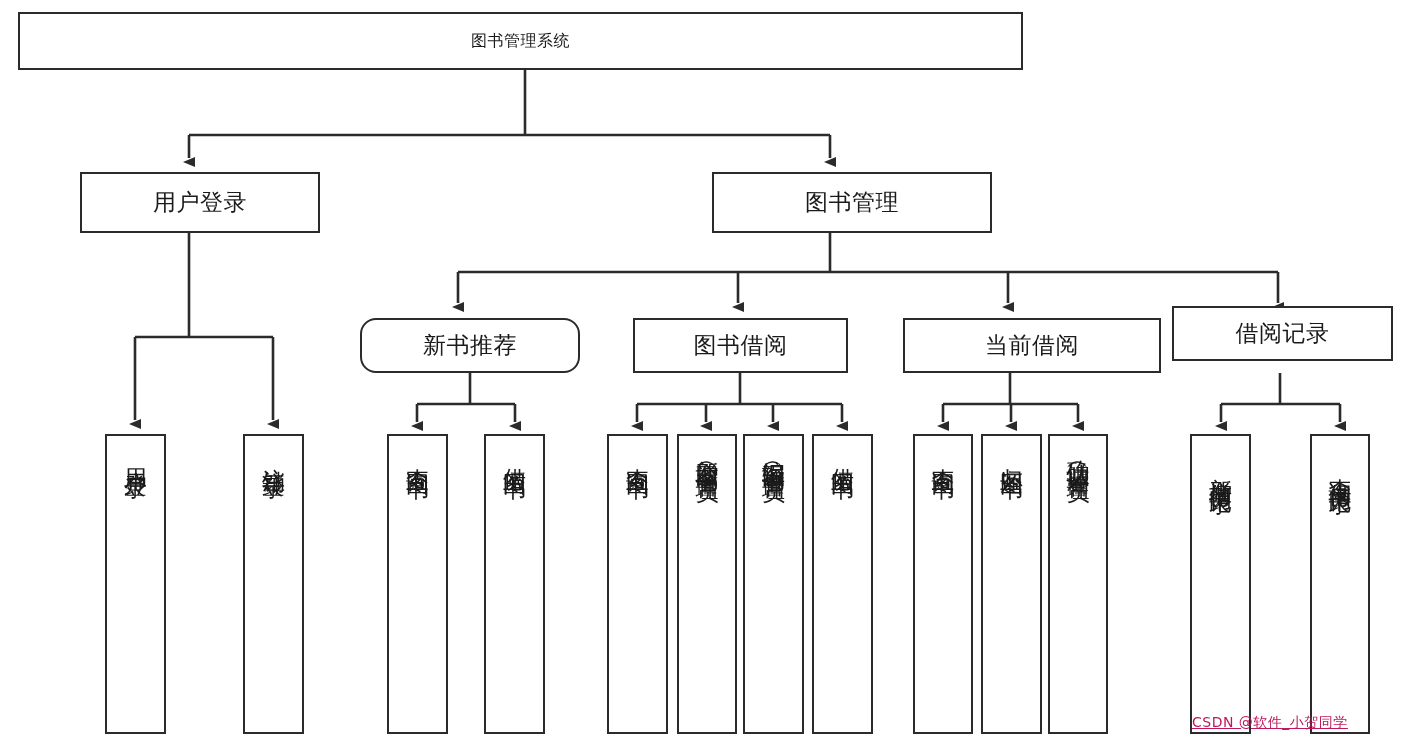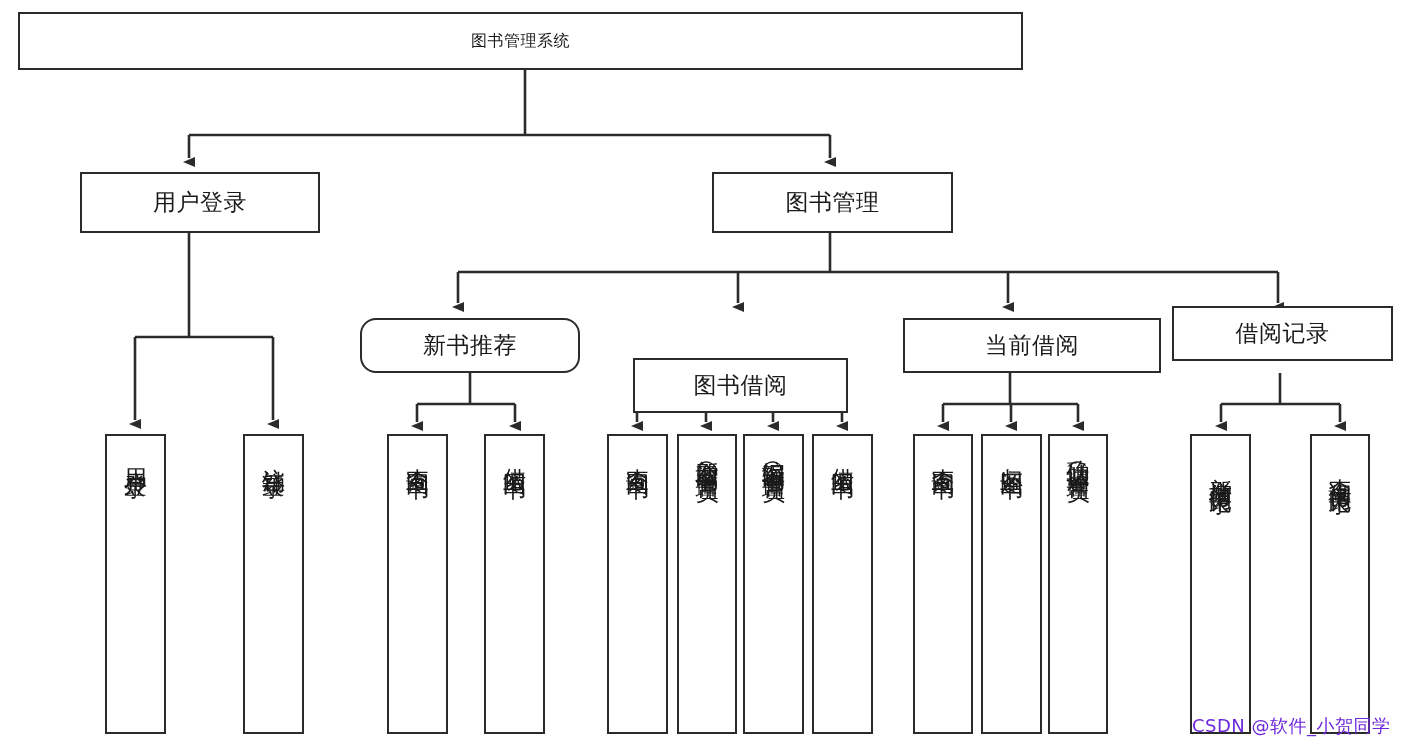--- a/index.html
+++ b/index.html
@@ -55,25 +55,26 @@
     writing-mode: vertical-rl;
     text-orientation: upright;
     line-height: 1.18;
     letter-spacing: 3px;
     white-space: nowrap;
   }
   .watermark {
     position: absolute;
     left: 1192px;
     top: 714px;
-    font-size: 18px;
-    color: #6d28d9;
+    font-size: 14px;
+    color: #be185d;
     white-space: nowrap;
     letter-spacing: 0.5px;
     pointer-events: none;
+    text-decoration: underline;
   }
 </style>
 </head>
 <body>
 
 <div id="diagram-root">
 
   <svg id="diagram-svg" viewBox="0 0 1405 747">
     <defs>
       <marker id="arrowhead" markerWidth="10" markerHeight="12" refX="1" refY="6" orient="auto" markerUnits="userSpaceOnUse">
@@ -128,29 +129,29 @@
   </svg>
 
   <div class="node-box node-root" style="left:18px; top:12px; width:1005px; height:58px;">
     <span class="node-label-h">图书管理系统</span>
   </div>
 
   <div class="node-box" style="left:80px; top:172px; width:240px; height:61px;">
     <span class="node-label-h">用户登录</span>
   </div>
 
-  <div class="node-box" style="left:712px; top:172px; width:241px; height:61px;">
+  <div class="node-box" style="left:712px; top:172px; width:280px; height:61px;">
     <span class="node-label-h">图书管理</span>
   </div>
 
   <div class="node-box" style="left:360px; top:318px; width:220px; height:55px;border-radius:16px;">
     <span class="node-label-h">新书推荐</span>
   </div>
 
-  <div class="node-box" style="left:633px; top:318px; width:215px; height:55px;margin-top:40px;">
+  <div class="node-box" style="left:633px; top:318px; width:215px; height:55px;">
     <span class="node-label-h">图书借阅</span>
   </div>
 
   <div class="node-box" style="left:903px; top:318px; width:258px; height:55px;">
     <span class="node-label-h">当前借阅</span>
   </div>
 
   <div class="node-box" style="left:1172px; top:306px; width:221px; height:55px;">
     <span class="node-label-h">借阅记录</span>
   </div>

